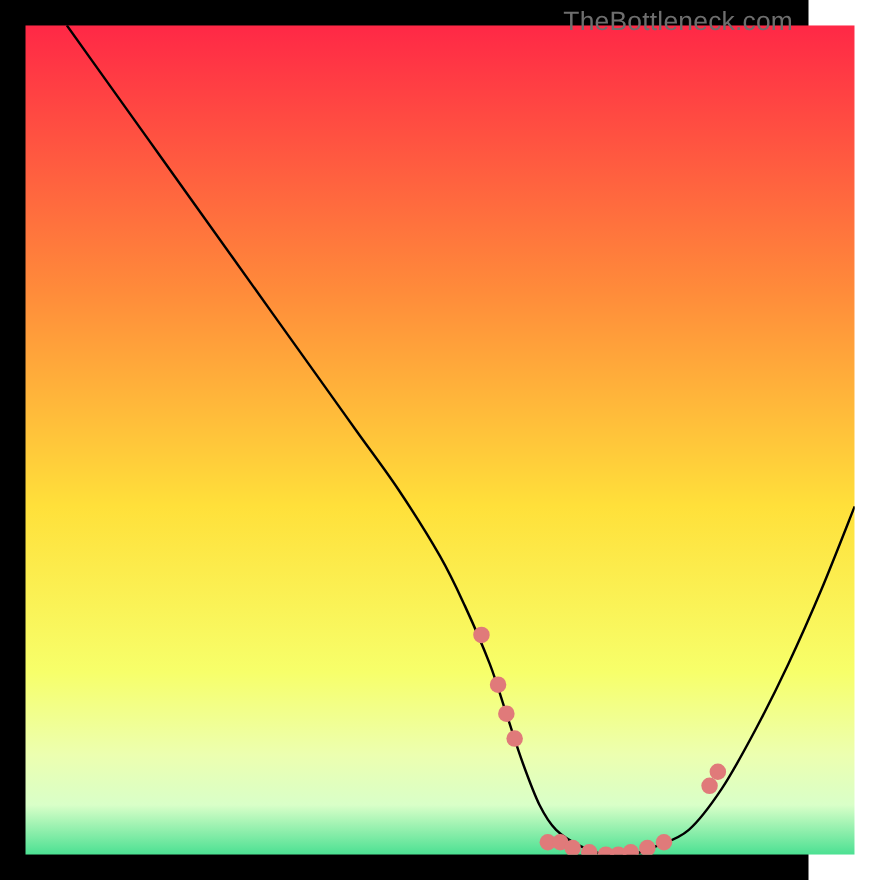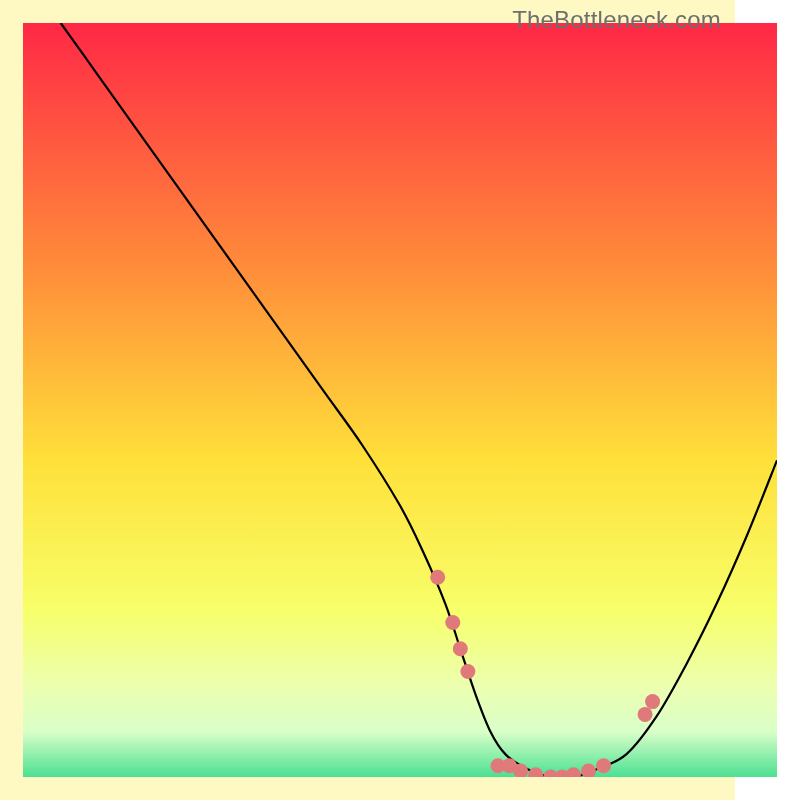--- a/index.html
+++ b/index.html
@@ -1,20 +1,20 @@
 <!DOCTYPE html>
 <html><head>
 <meta charset="utf-8">
 <style>
   * { margin: 0; padding: 0; box-sizing: border-box; }
   html, body { width: 800px; height: 800px; overflow: hidden; }
   .frame {
     width: 735px;
     height: 800px;
-    background: #fef9c3;
+    background: #000000;
     position: relative;
   }
   .watermark {
     position: absolute;
     top: 6px;
     right: 14px;
     color: #6e6e6e;
     font-family: Arial, Helvetica, sans-serif;
     font-size: 24px;
     z-index: 10;

